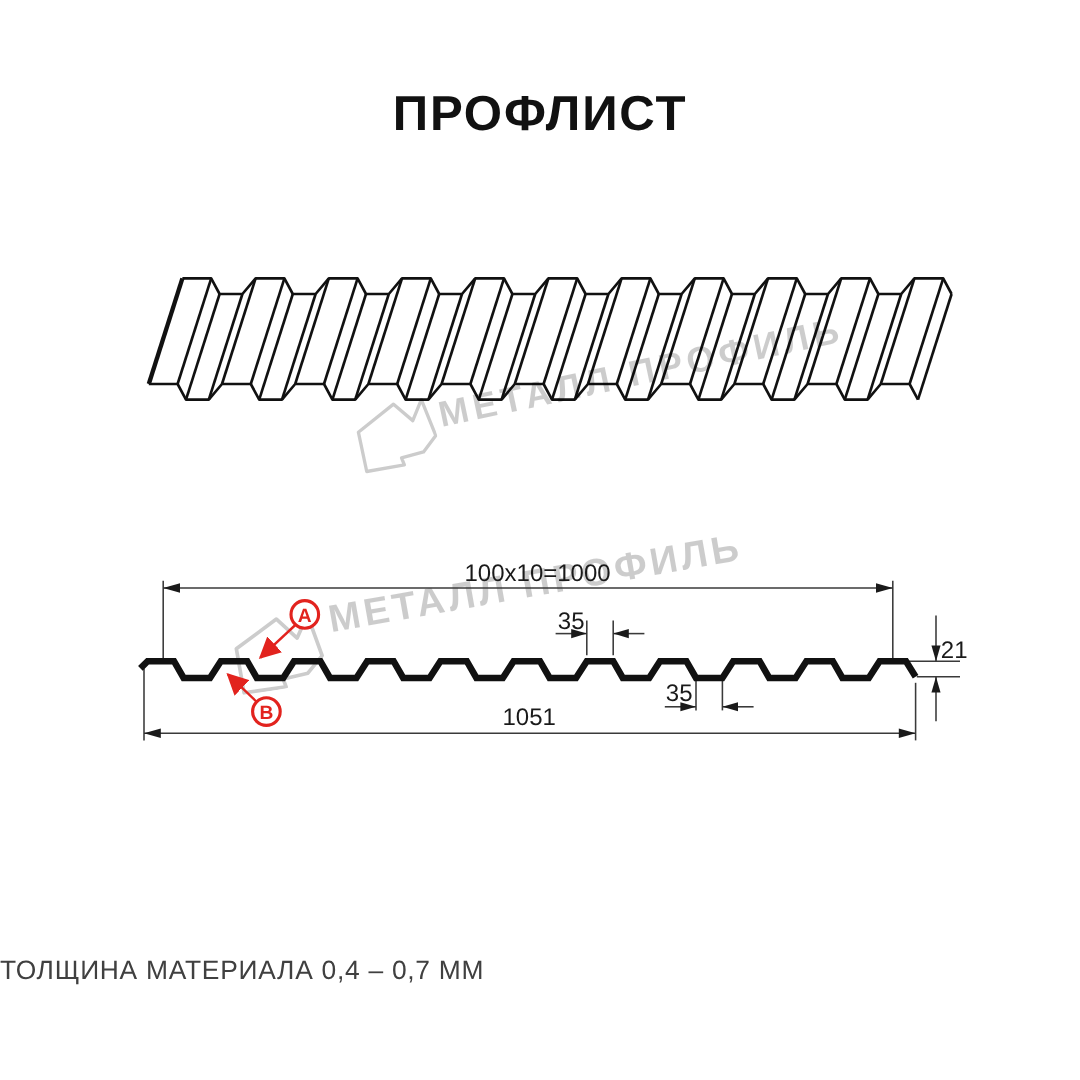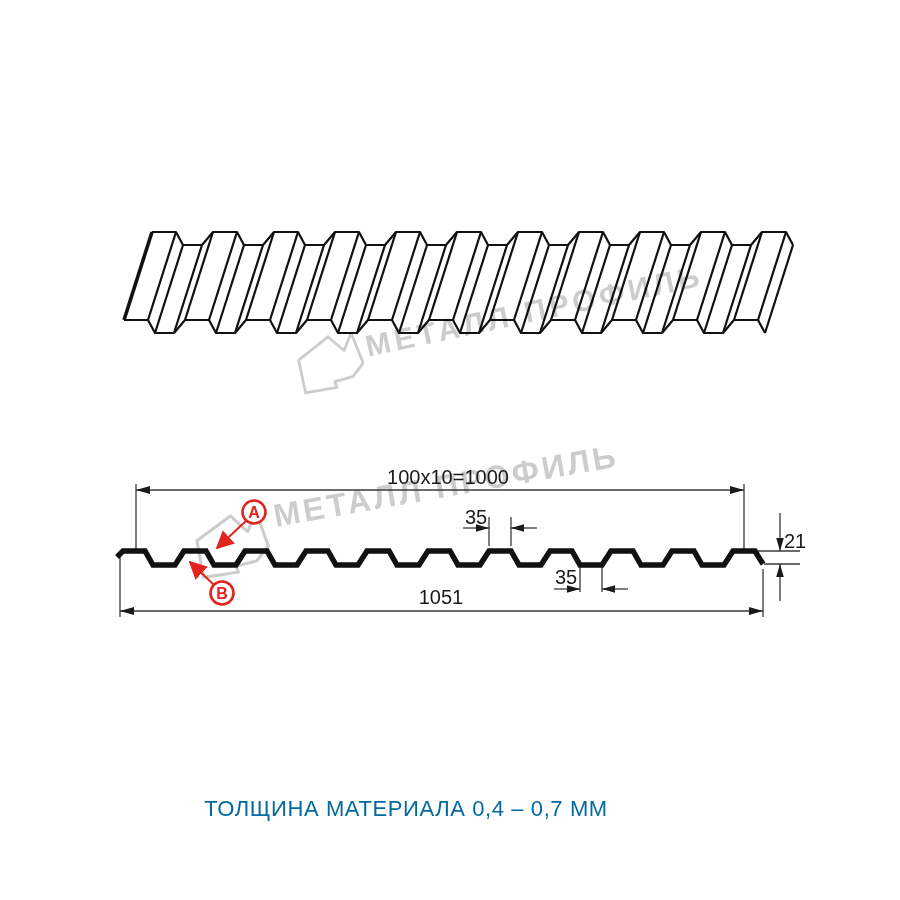--- a/index.html
+++ b/index.html
@@ -2,22 +2,22 @@
 <html><head>
 <meta charset="utf-8">
 <style>
   html,body{margin:0;padding:0;background:#fff;}
   .canvas{position:relative;width:900px;height:900px;background:#fff;overflow:hidden;
           font-family:"Liberation Sans","DejaVu Sans",sans-serif;color:#111;}
   .title{position:absolute;top:74px;left:0;width:900px;text-align:center;
          font-size:41px;font-weight:800;letter-spacing:1.5px;line-height:1;}
   .subtitle{position:absolute;top:131px;left:0;width:900px;text-align:center;
             font-size:22px;font-weight:600;letter-spacing:0.5px;}
-  .note{position:absolute;top:796px;left:0;width:812px;text-align:center;
-        font-size:22px;font-weight:500;letter-spacing:0.6px;color:#0369a1;}
+  .note{position:absolute;top:796px;left:0;width:812px;text-align:left;
+        font-size:22px;font-weight:500;letter-spacing:0.6px;color:#404040;}
   svg.layer{position:absolute;left:0;top:0;width:900px;height:900px;}
   #sheet3d{z-index:1;}
   .wm{position:absolute;z-index:2;color:rgba(0,0,0,0.2);}
   .wm-text{font-weight:700;white-space:nowrap;transform-origin:left center;display:block;}
   #wm1-text{left:366px;top:330px;font-size:30px;letter-spacing:4px;transform:rotate(-12deg);}
   #wm2-text{left:274px;top:498px;font-size:32px;letter-spacing:3px;transform:rotate(-10deg);}
   .wm-logo{transform-origin:left center;}
   #wm1-logo{left:297px;top:340px;width:67px;height:57px;transform:rotate(-12deg);}
   #wm2-logo{left:194px;top:519px;width:76px;height:62px;transform:rotate(-10deg);}
   #section{z-index:3;}
@@ -26,20 +26,21 @@
   .arrow{fill:#1a1a1a;stroke:none;}
   .profile{fill:none;stroke:#111;stroke-width:5.5;stroke-linejoin:miter;}
   .callout-circle{fill:#fff;stroke-width:2.6;}
   .callout-letter{font-size:16px;font-weight:700;text-anchor:middle;}
 </style>
 </head>
 <body>
 
 <div class="canvas">
 
+  <div class="title">ПРОФЛИСТ</div>
 
   <svg id="sheet3d" class="layer" viewBox="0 0 900 900">
       <path d="M152,232 L176,232 L183,245 L202,245 L213,232 L237,232 L244,245 L263,245 L274,232 L298,232 L305,245 L324,245 L335,232 L359,232 L366,245 L385,245 L396,232 L420,232 L427,245 L446,245 L457,232 L481,232 L488,245 L507,245 L518,232 L542,232 L549,245 L568,245 L579,232 L603,232 L610,245 L629,245 L640,232 L664,232 L671,245 L690,245 L701,232 L725,232 L732,245 L751,245 L762,232 L786,232 L793,245 L765,333 L758,320 L734,320 L723,333 L704,333 L697,320 L673,320 L662,333 L643,333 L636,320 L612,320 L601,333 L582,333 L575,320 L551,320 L540,333 L521,333 L514,320 L490,320 L479,333 L460,333 L453,320 L429,320 L418,333 L399,333 L392,320 L368,320 L357,333 L338,333 L331,320 L307,320 L296,333 L277,333 L270,320 L246,320 L235,333 L216,333 L209,320 L185,320 L174,333 L155,333 L148,320 L124,320 Z" fill="#fff" stroke="none"></path>
       <line x1="176" y1="232" x2="148" y2="320" stroke="#111" stroke-width="2.2"></line>
       <line x1="183" y1="245" x2="155" y2="333" stroke="#111" stroke-width="2.2"></line>
       <line x1="202" y1="245" x2="174" y2="333" stroke="#111" stroke-width="2.2"></line>
       <line x1="213" y1="232" x2="185" y2="320" stroke="#111" stroke-width="2.2"></line>
       <line x1="237" y1="232" x2="209" y2="320" stroke="#111" stroke-width="2.2"></line>
       <line x1="244" y1="245" x2="216" y2="333" stroke="#111" stroke-width="2.2"></line>
       <line x1="263" y1="245" x2="235" y2="333" stroke="#111" stroke-width="2.2"></line>

